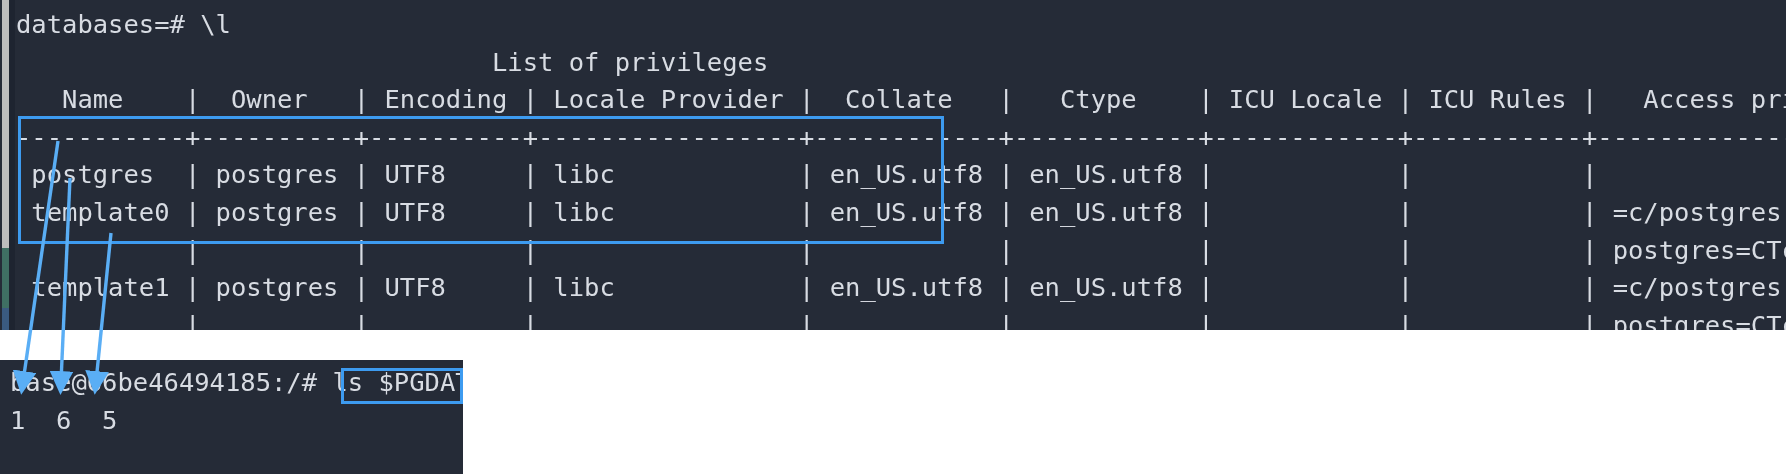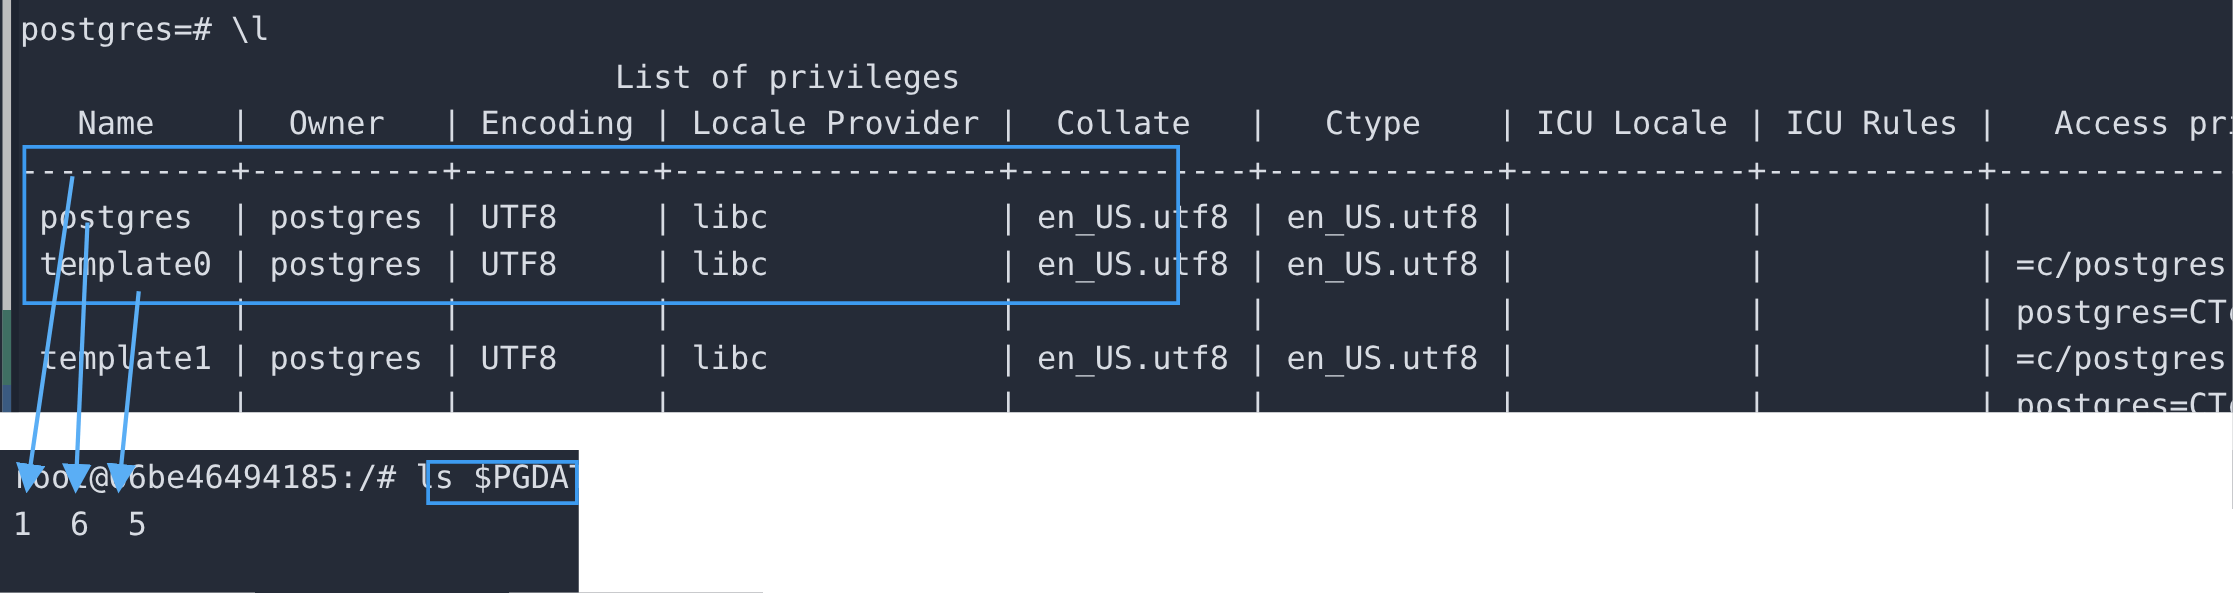--- a/index.html
+++ b/index.html
@@ -113,38 +113,38 @@
 </style>
 </head>
 <body>
 
 <div id="psql-panel">
   <div class="sb-track"></div>
   <div class="sb-thumb-green"></div>
   <div class="sb-thumb-blue"></div>
   <div class="sb-gutter"></div>
 
-  <div class="term-text"><span>postgres=# \l</span>
+  <div class="term-text"><span>databases=# \l</span>
 <span>                               <span>List of privileges</span></span>
 <span>   Name    |  Owner   | Encoding | Locale Provider |  Collate   |   Ctype    | ICU Locale | ICU Rules |   Access privileges   </span>
 <span>-----------+----------+----------+-----------------+------------+------------+------------+-----------+-----------------------</span>
 <span> postgres  | postgres | UTF8     | libc            | en_US.utf8 | en_US.utf8 |            |           | </span>
 <span> template0 | postgres | UTF8     | libc            | en_US.utf8 | en_US.utf8 |            |           | =c/postgres          +</span>
 <span>           |          |          |                 |            |            |            |           | postgres=CTc/postgres</span>
 <span> template1 | postgres | UTF8     | libc            | en_US.utf8 | en_US.utf8 |            |           | =c/postgres          +</span>
 <span>           |          |          |                 |            |            |            |           | postgres=CTc/postgres</span>
 </div>
 </div>
 
 <div class="hl-box" id="hl-rows"></div>
 
 <div id="gap"></div>
 
 <div id="shell-panel">
-  <div class="shell-text"><span>root@66be46494185:/# ls </span><span>$PGDATA/base</span>
+  <div class="shell-text"><span>base@66be46494185:/# ls </span><span>$PGDATA/base</span>
 <span>1  6  5</span></div>
 
 </div>
 
 <div class="hl-box" id="hl-pgdata"></div>
 
 <svg id="arrow-layer" viewBox="0 0 1786 474" xmlns="http://www.w3.org/2000/svg">
   <defs>
     <marker id="ah" markerWidth="7" markerHeight="7" refX="3.2" refY="3.5" orient="auto" markerUnits="strokeWidth">
       <path d="M0,0 L7,3.5 L0,7 z" fill="#5aaef5"></path>

